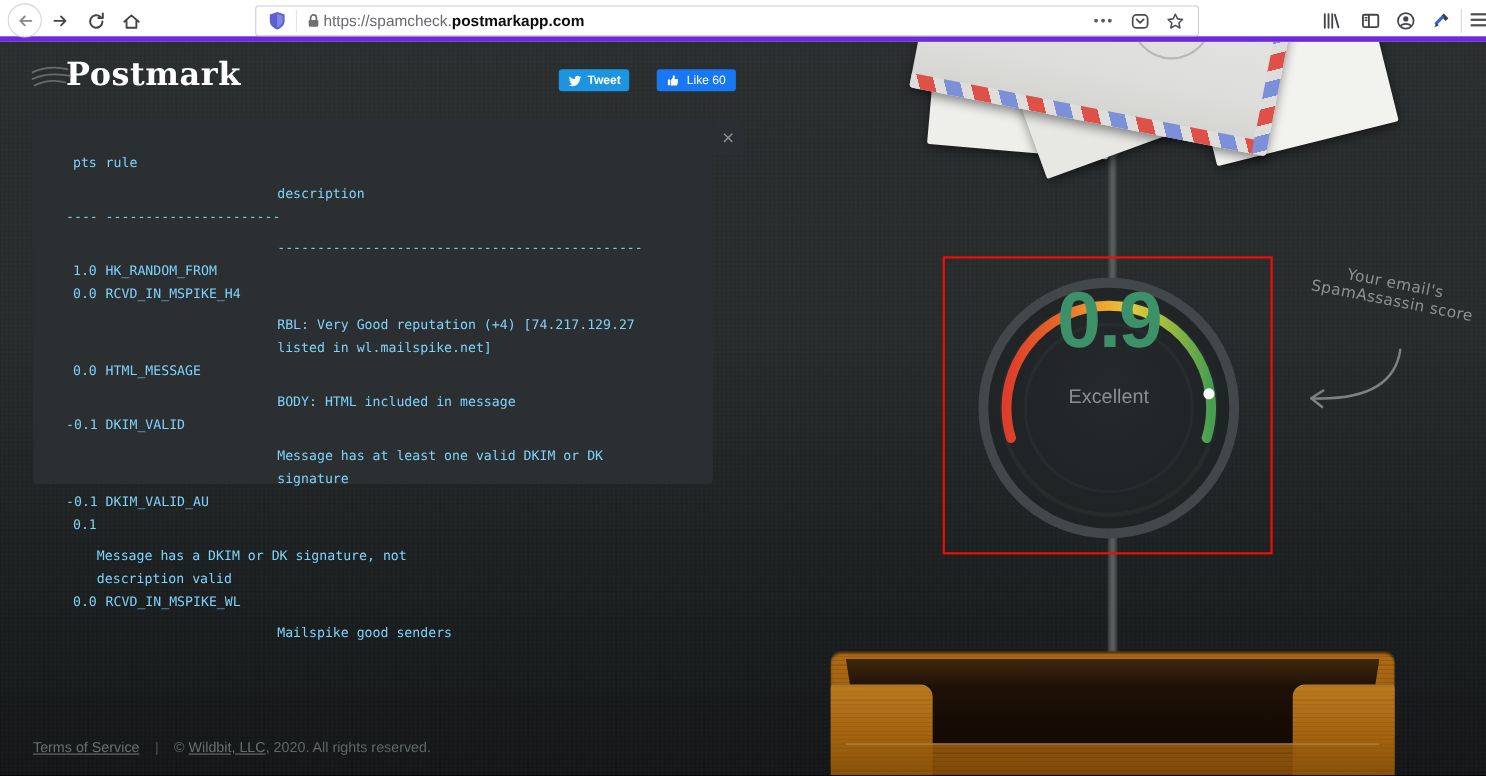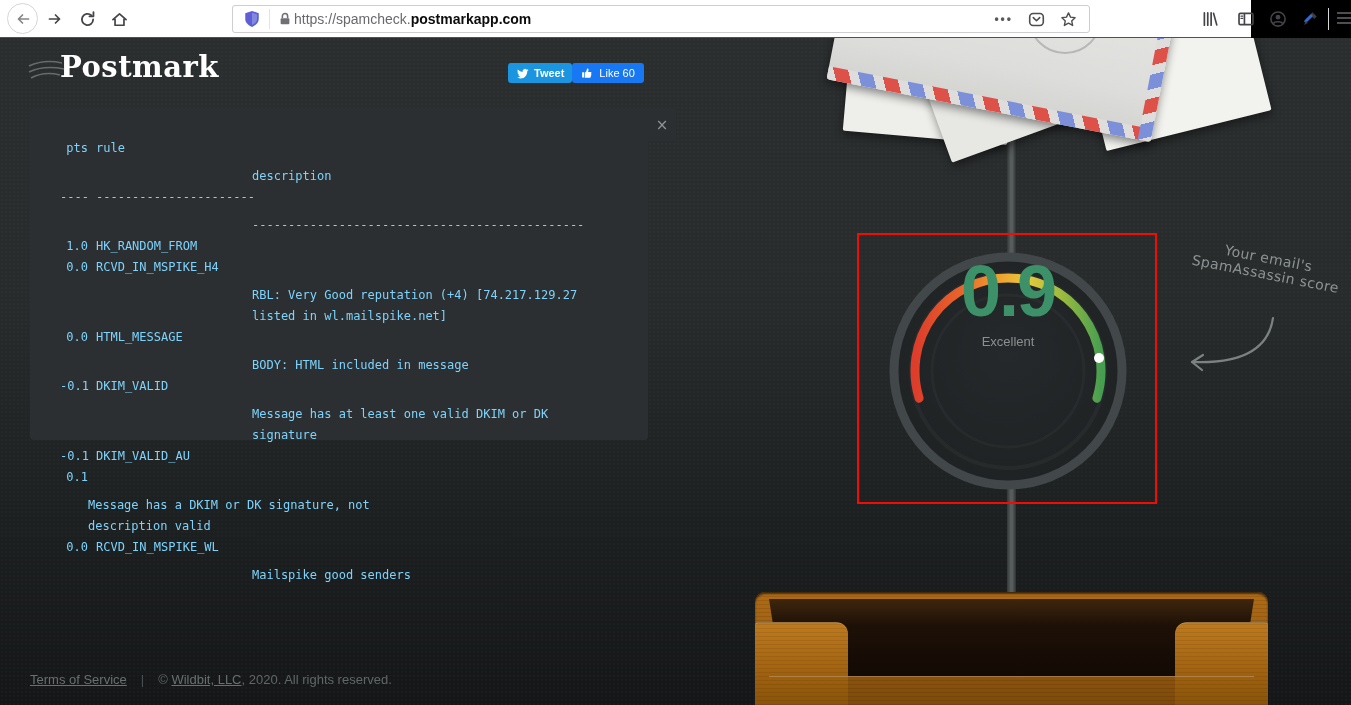--- a/index.html
+++ b/index.html
@@ -4,22 +4,22 @@
 <style>
   * { margin:0; padding:0; box-sizing:border-box; }
   html,body { background:#000; }
   #screen {
     position:relative; width:1351px; height:705px; overflow:hidden;
     font-family:"Liberation Sans", sans-serif; -webkit-font-smoothing:antialiased;
   }
 
   
   .chrome {
-    position:absolute; top:0; left:0; width:1251px; height:38px;
-    background:#ffffff; border-bottom:1px solid #6d28d9; z-index:20;
+    position:absolute; top:0; left:0; width:1351px; height:38px;
+    background:#ffffff; border-bottom:5px solid #6d28d9; z-index:20;
   }
   .nav-btn { position:absolute; top:10px; width:18px; height:18px; display:flex; align-items:center; justify-content:center; cursor:pointer; }
   .back-circle {
     position:absolute; left:7px; top:3px; width:31px; height:31px; border-radius:50%;
     border:1px solid #d6d6da; background:#fff; display:flex; align-items:center; justify-content:center;
   }
   .urlbar {
     position:absolute; left:232px; top:5px; width:858px; height:28px;
     background:#fff; border:1px solid #cdcdd2; border-radius:3px;
     display:flex; align-items:center; padding:0 10px; cursor:text;
@@ -46,21 +46,21 @@
 
   
   .logo { position:absolute; left:28px; top:12px; z-index:7; display:flex; align-items:flex-start; }
   .logo-swoosh { position:relative; top:8px; left:0; }
   .logo-text {
     font-family:"DejaVu Serif", serif; font-weight:bold; font-size:29px; color:#ffffff;
     margin-left:-8px; letter-spacing:0.5px;
   }
 
   
-  .share { position:absolute; left:508px; top:25px; z-index:7; display:flex; gap:0; }
+  .share { position:absolute; left:508px; top:25px; z-index:7; display:flex; gap:25px; }
   .btn-tweet {
     background:#1b95e0; color:#fff; font-size:11px; font-weight:bold; border:none;
     height:20px; padding:0 8px; border-radius:3px; display:flex; align-items:center; gap:5px; cursor:pointer;
   }
   .btn-like {
     background:#1877f2; color:#fff; font-size:11px; font-weight:normal; border:none;
     height:20px; padding:0 9px; border-radius:3px; display:flex; align-items:center; gap:6px; cursor:pointer;
   }
 
   
@@ -114,21 +114,21 @@
     border:2px solid rgba(110,110,110,0.35);
   }
 
   
   .gauge { position:absolute; left:889px; top:214px; width:238px; height:238px; z-index:4; }
   .gauge-inner { position:absolute; inset:0; display:flex; flex-direction:column; align-items:center; }
   .gauge-score {
     font-size:72px; line-height:78px; font-weight:bold; letter-spacing:-2px;
     color:#3d9168;
   }
-  .gauge-rating { margin-top:4px; font-size:13px; color:#8a8f90; }
+  .gauge-rating { margin-top:20px; font-size:18px; color:#8a8f90; }
 
   
   .red-rect {
     position:absolute; left:857px; top:195px; width:300px; height:271px;
     border:2px solid #f30c05; z-index:5;
   }
 
   
   .note {
     position:absolute; left:1176px; top:212px; width:182px; z-index:6;

